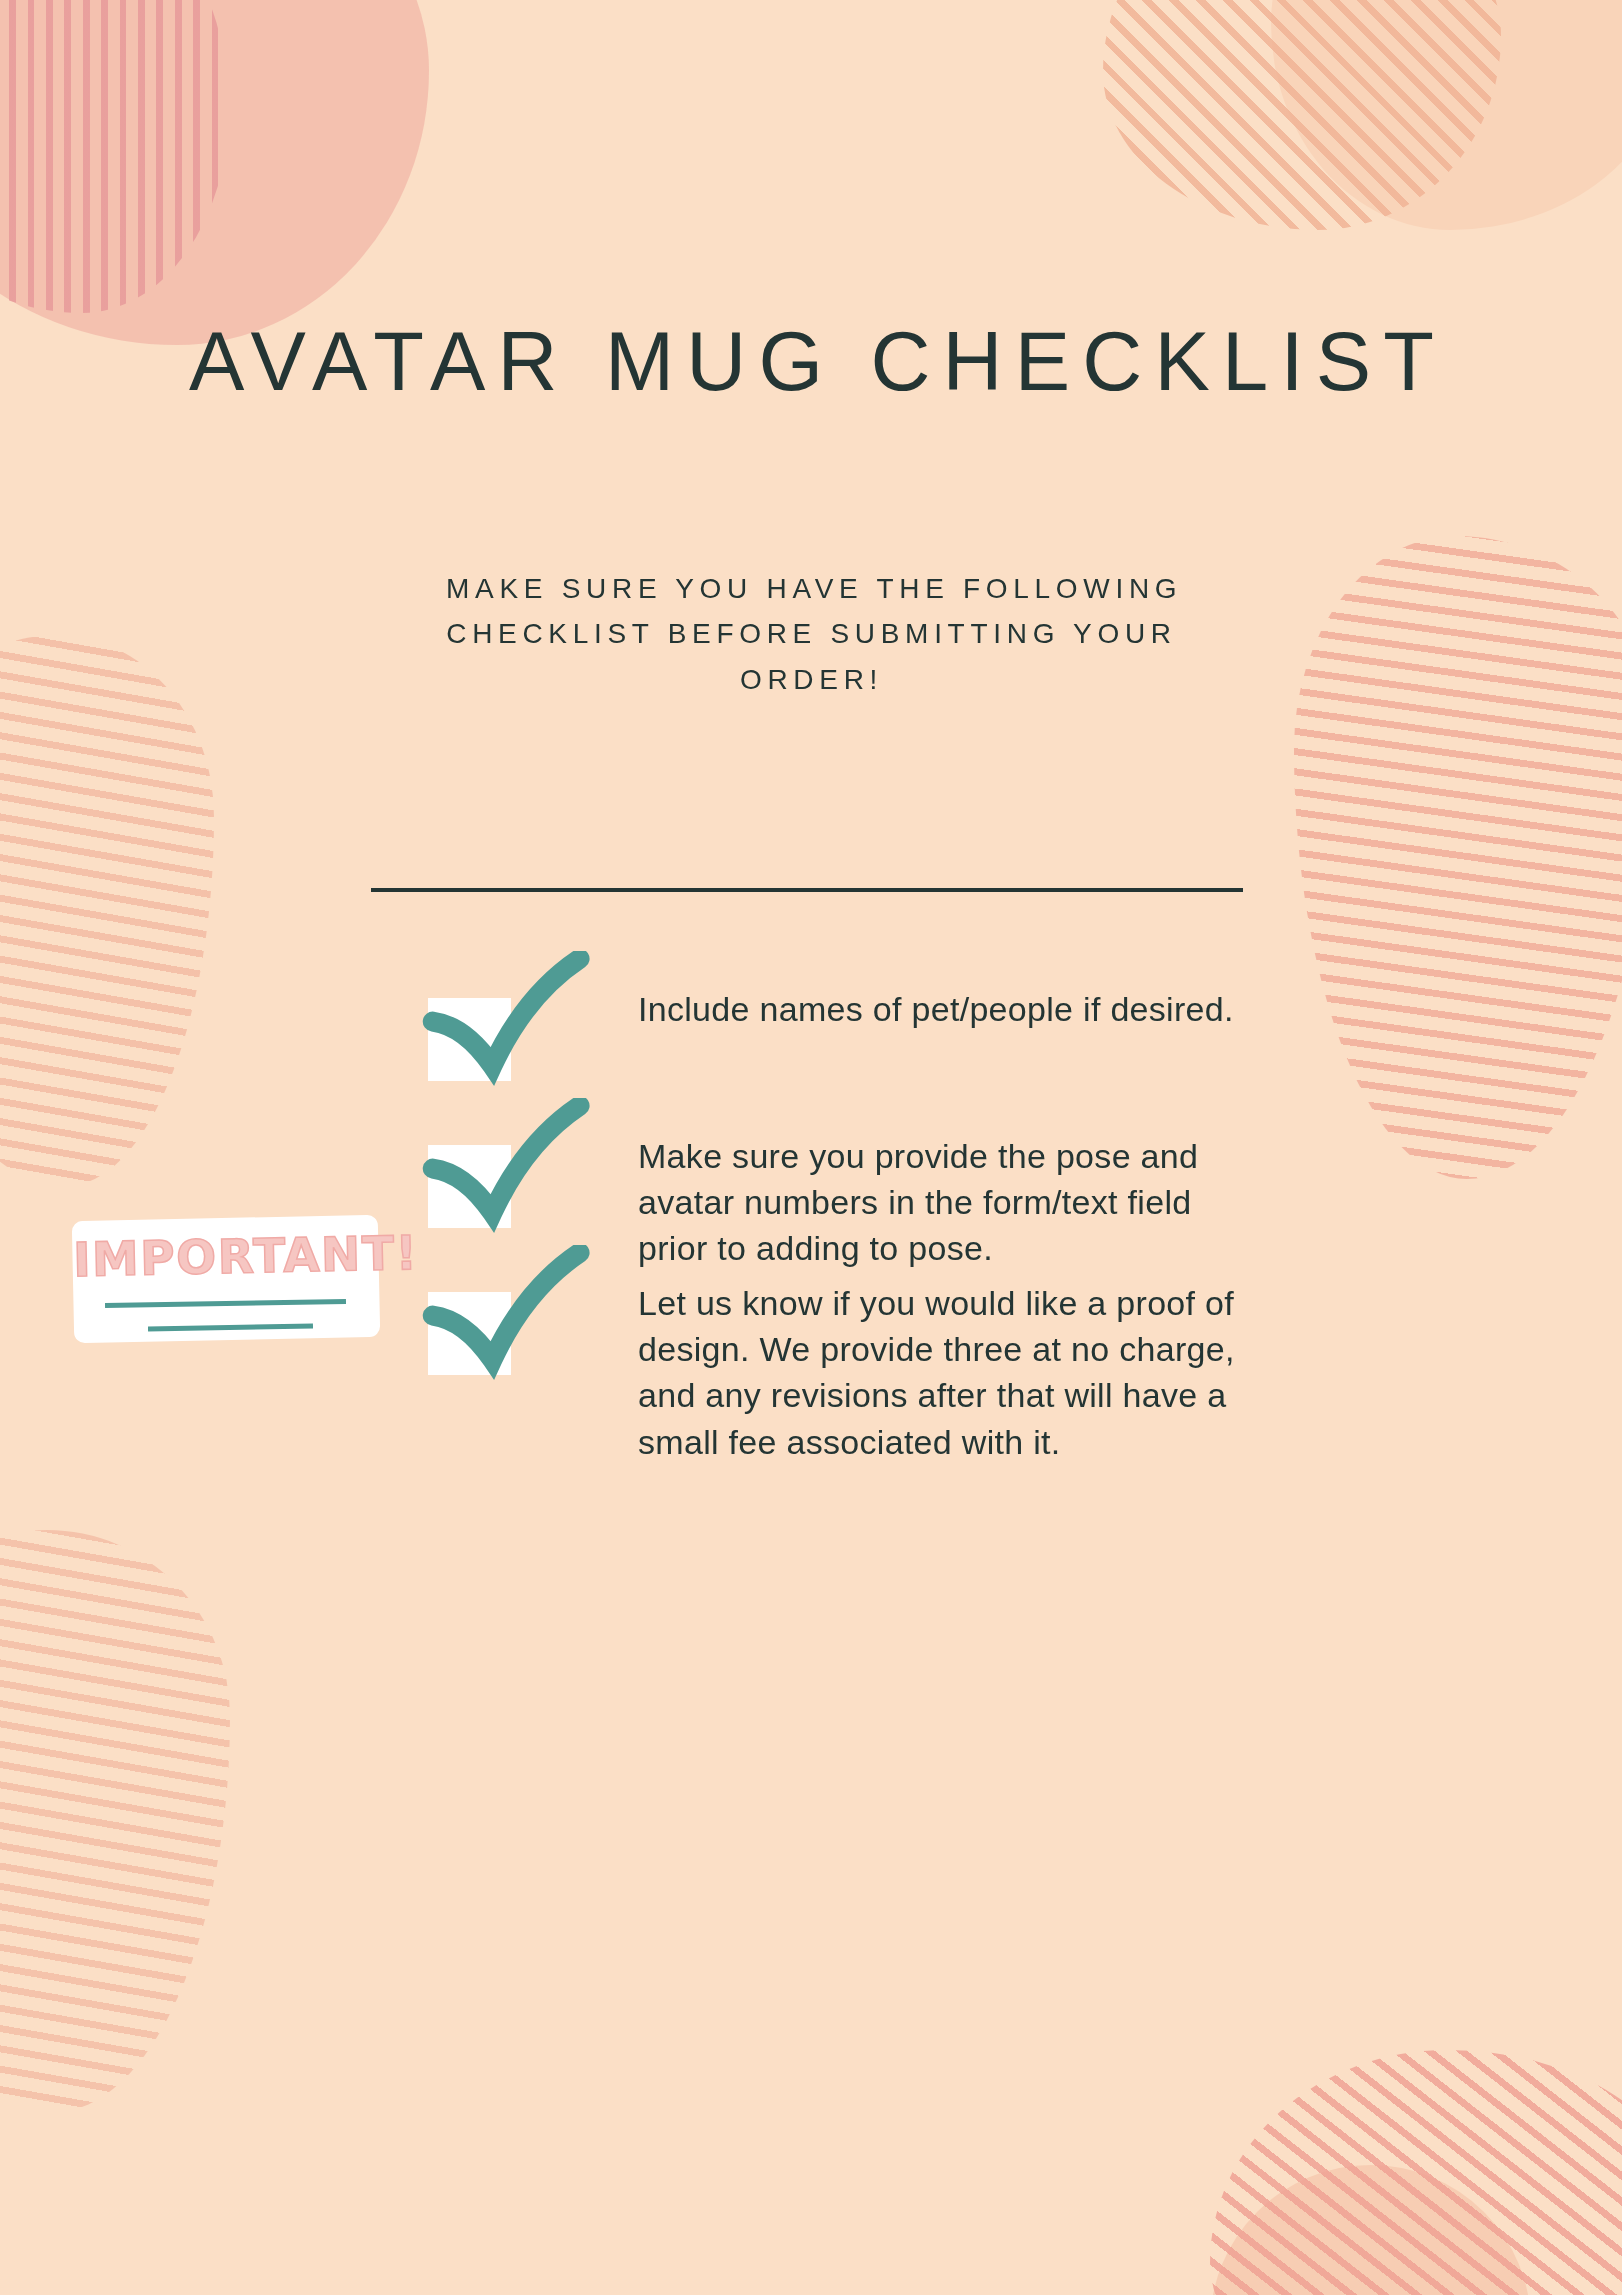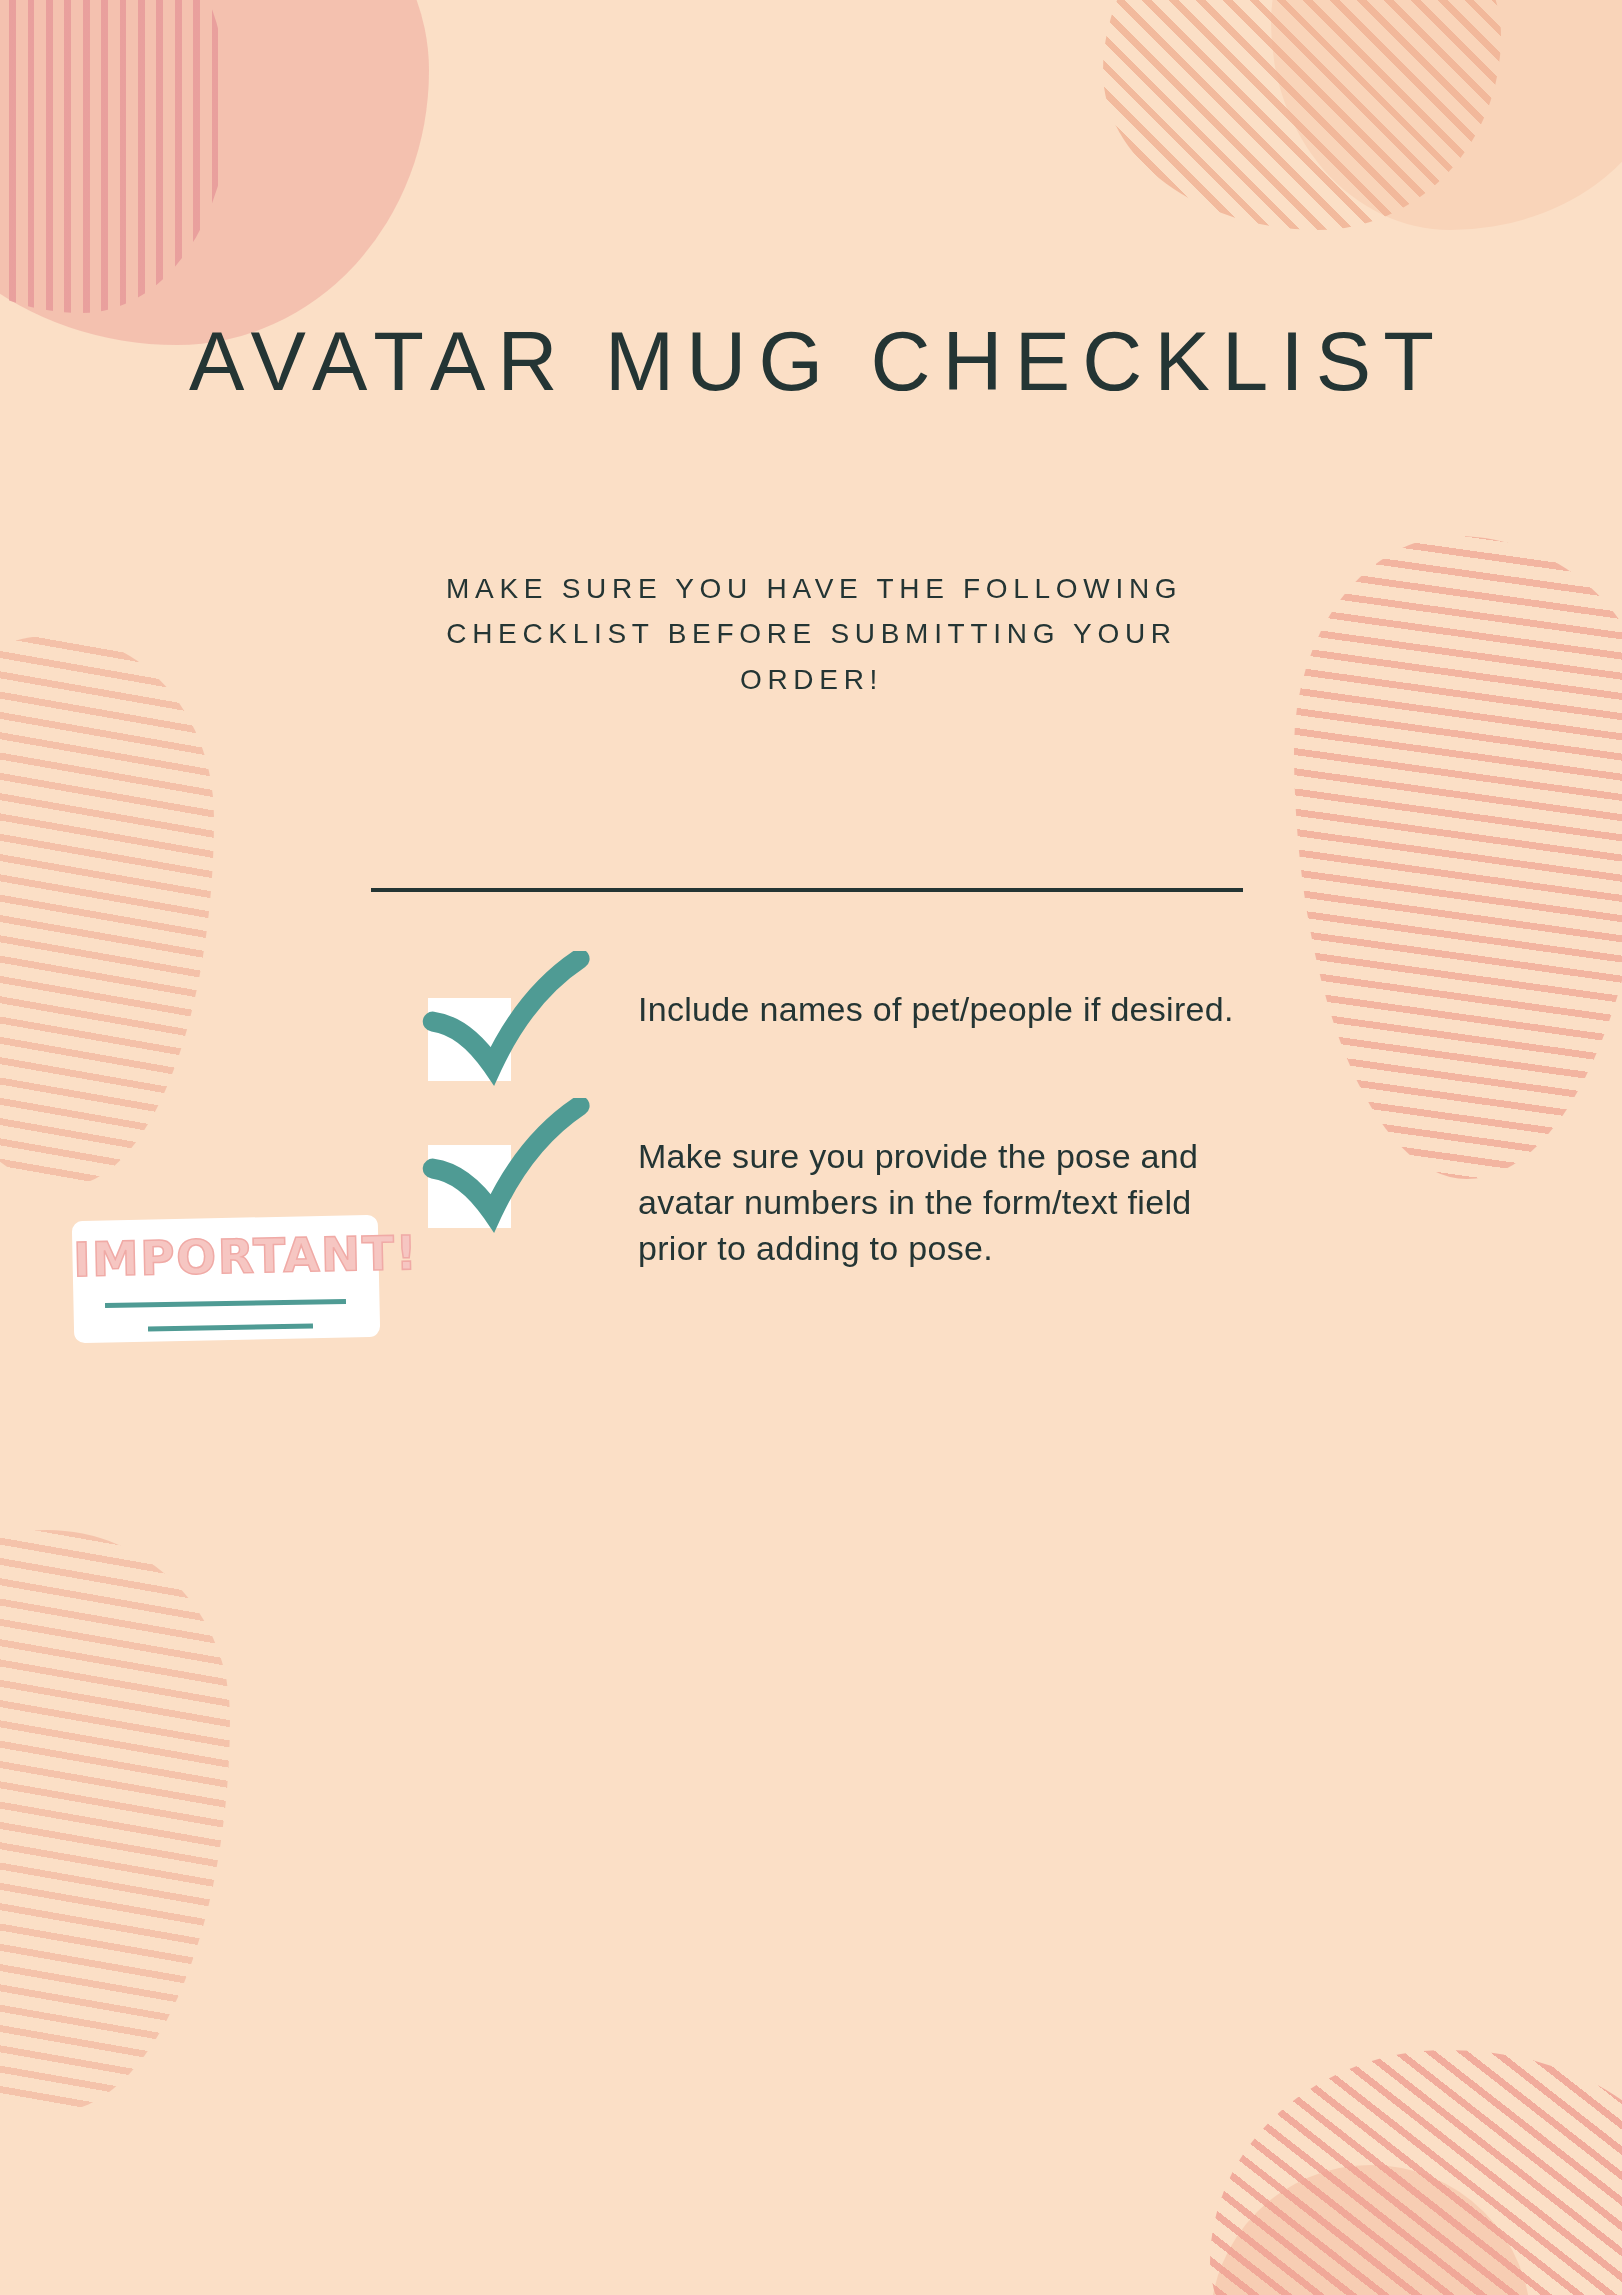--- a/index.html
+++ b/index.html
@@ -314,19 +314,26 @@
 
 
       <div class="item">
         <div class="check-box"></div>
         <svg class="check-mark" viewBox="0 0 230 180">
           <path d="M14 92 C 44 96, 70 118, 92 150 C 118 94, 155 44, 206 10" fill="none" stroke="#4f9b94" stroke-width="26" stroke-linecap="round"></path>
         </svg>
         <div class="item-text">Make sure you provide the pose and avatar numbers in the form/text field prior to adding to pose.</div>
       </div>
 
+      <div class="item">
+        <div class="check-box"></div>
+        <svg class="check-mark" viewBox="0 0 230 180">
+          <path d="M14 92 C 44 96, 70 118, 92 150 C 118 94, 155 44, 206 10" fill="none" stroke="#4f9b94" stroke-width="26" stroke-linecap="round"></path>
+        </svg>
+        <div class="item-text">Let us know if you would like a proof of design. We provide three at no charge, and any revisions after that will have a small fee associated with it.</div>
+      </div>
 
 
     </div>
 
   </div>
 </div>
 
 
 </body></html>

